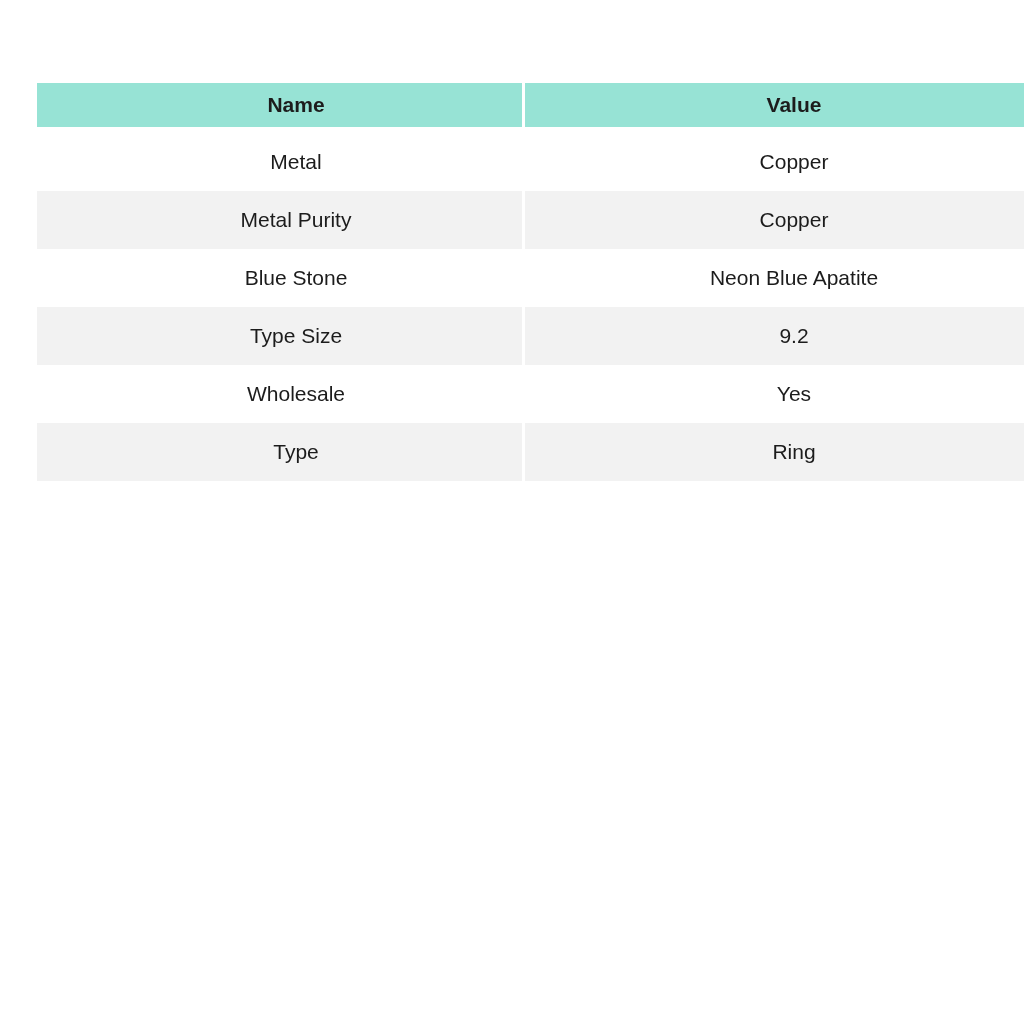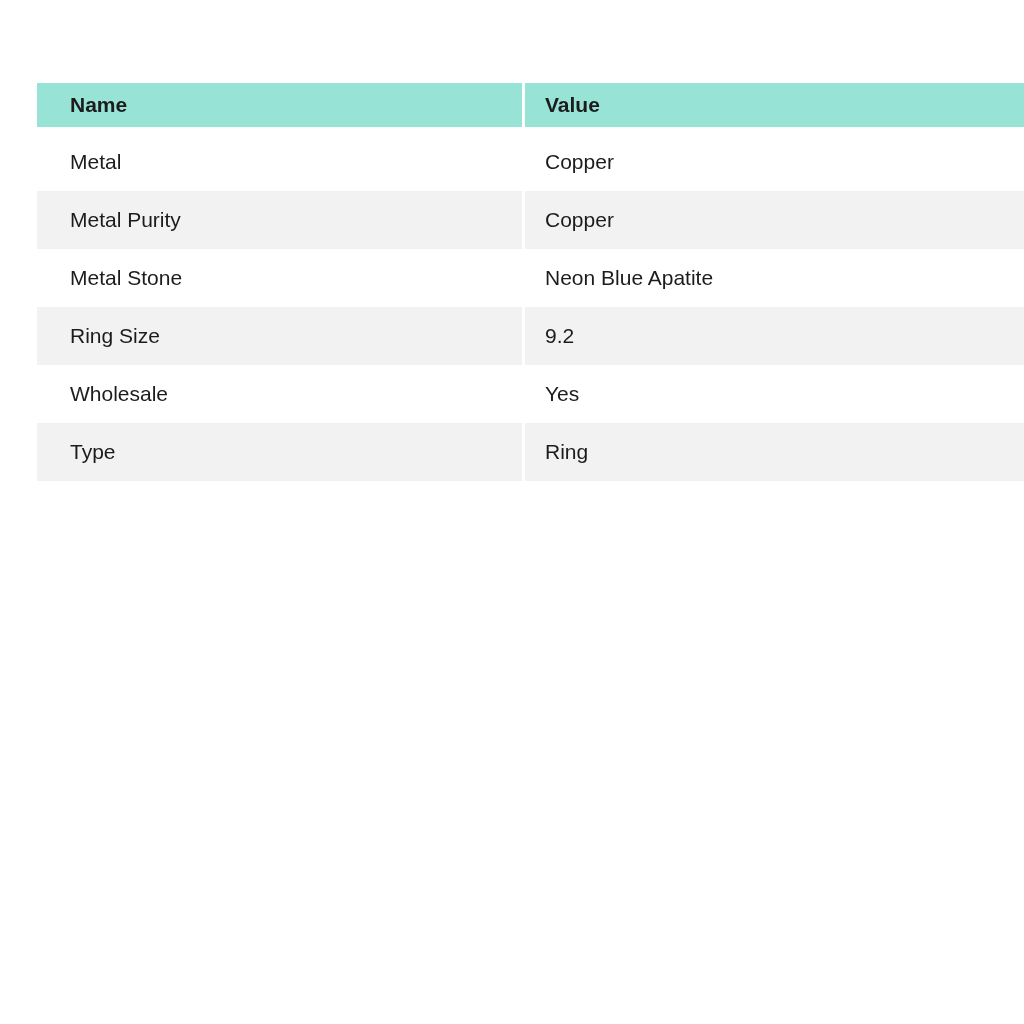--- a/index.html
+++ b/index.html
@@ -25,21 +25,21 @@
     width: 964px;
     border-collapse: separate;
     border-spacing: 0;
     table-layout: fixed;
     font-size: 21px;
   }
   table.attributes-table th,
   table.attributes-table td {
     box-sizing: border-box;
     vertical-align: middle;
-    text-align: left;
+    text-align: center;
     font-weight: 400;
     padding: 0;
   }
   table.attributes-table thead th {
     background: #97e3d5;
     height: 50px;
     font-weight: 700;
     border-bottom: 6px solid #ffffff;
   }
   table.attributes-table tbody td {
@@ -73,25 +73,25 @@
     <tbody>
       <tr>
         <td class="col-name">Metal</td>
         <td class="col-value">Copper</td>
       </tr>
       <tr>
         <td class="col-name">Metal Purity</td>
         <td class="col-value">Copper</td>
       </tr>
       <tr>
-        <td class="col-name">Metal Stone</td>
+        <td class="col-name">Blue Stone</td>
         <td class="col-value">Neon Blue Apatite</td>
       </tr>
       <tr>
-        <td class="col-name">Ring Size</td>
+        <td class="col-name">Type Size</td>
         <td class="col-value">9.2</td>
       </tr>
       <tr>
         <td class="col-name">Wholesale</td>
         <td class="col-value">Yes</td>
       </tr>
       <tr>
         <td class="col-name">Type</td>
         <td class="col-value">Ring</td>
       </tr>

